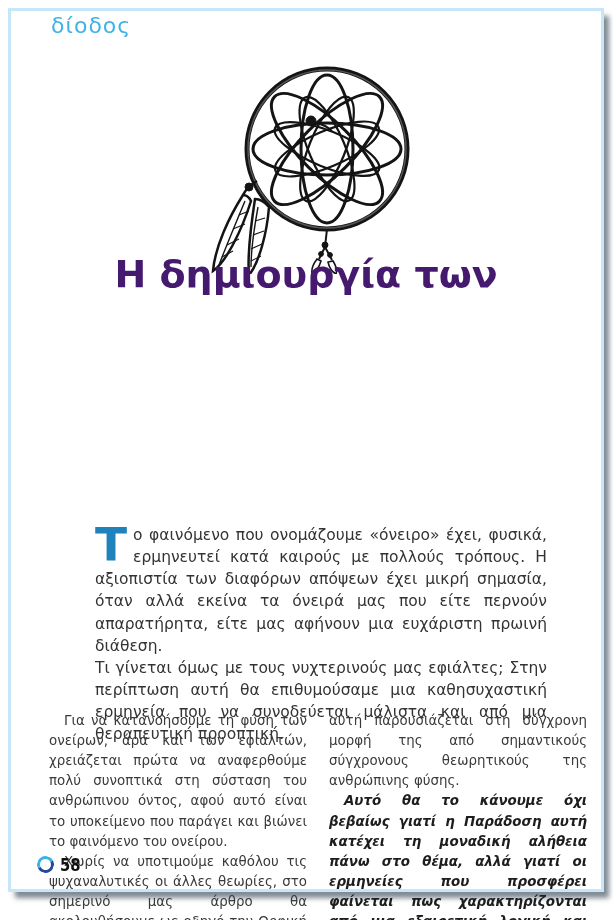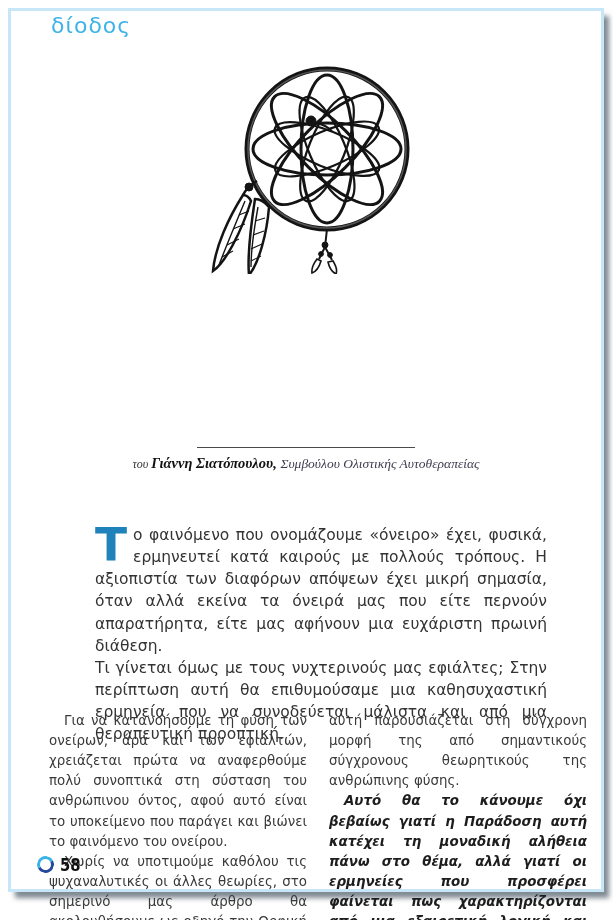--- a/index.html
+++ b/index.html
@@ -109,28 +109,23 @@
       <path d="M84 146 C70 168 56 198 54 222 C66 214 82 184 92 152 C90 148 87 146 84 146 Z" fill="#ffffff" stroke-width="2.5"></path>
       <path d="M86 152 C76 176 66 200 60 216" stroke-width="1.4"></path>
       <path d="M80 166 l10 -4 M74 180 l12 -5 M68 196 l12 -6 M63 208 l11 -6" stroke-width="1.1"></path>
       <path d="M96 150 C92 176 88 204 90 226 C100 214 108 184 110 158 C105 152 100 150 96 150 Z" fill="#ffffff" stroke-width="2.5"></path>
       <path d="M99 158 C95 180 92 202 92 218" stroke-width="1.4"></path>
       <path d="M96 172 l10 -3 M94 186 l11 -4 M92 200 l11 -5 M92 212 l10 -5" stroke-width="1.1"></path>
     </g>
   </svg>
 
   <div class="title-block">
+    <div class="title-line1">Η δημιουργία των</div>
   </div>
 
-  <div class="byline-block">
-    <div class="byline-rule"></div>
-    <div class="byline">
-      <span class="prefix">του </span><span class="author"> Γιάννη Σιατόπουλου, </span><span class="role">Συμβούλου Ολιστικής Αυτοθεραπείας</span>
-    </div>
-  </div>
 
   <div class="intro">
     <span class="dropcap">Τ</span><span>ο φαινόμενο που ονομάζουμε «όνειρο» έχει, φυσικά, ερμηνευτεί κατά καιρούς με πολλούς τρόπους. Η αξιοπιστία των διαφόρων απόψεων έχει μικρή σημασία, όταν αλλά εκείνα τα όνειρά μας που είτε περνούν απαρατήρητα, είτε μας αφήνουν μια ευχάριστη πρωινή διάθεση.</span>
     <div>Τι γίνεται όμως με τους νυχτερινούς μας εφιάλτες; Στην περίπτωση αυτή θα επιθυμούσαμε μια καθησυχαστική ερμηνεία που να συνοδεύεται μάλιστα και από μια θεραπευτική προοπτική.</div>
   </div>
 
   <div class="columns">
     <div class="col">
       <p>Για να κατανοήσουμε τη φύση των ονείρων, άρα και των εφιαλτών, χρειάζεται πρώτα να αναφερθούμε πολύ συνοπτικά στη σύσταση του ανθρώπινου όντος, αφού αυτό είναι το υποκείμενο που παράγει και βιώνει το φαινόμενο του ονείρου.</p>
       <p>Χωρίς να υποτιμούμε καθόλου τις ψυχαναλυτικές οι άλλες θεωρίες, στο σημερινό μας άρθρο θα ακολουθήσουμε ως οδηγό την Ορφική και την Πυθαγόρεια οντολογική Παράδοση, όπως</p>

